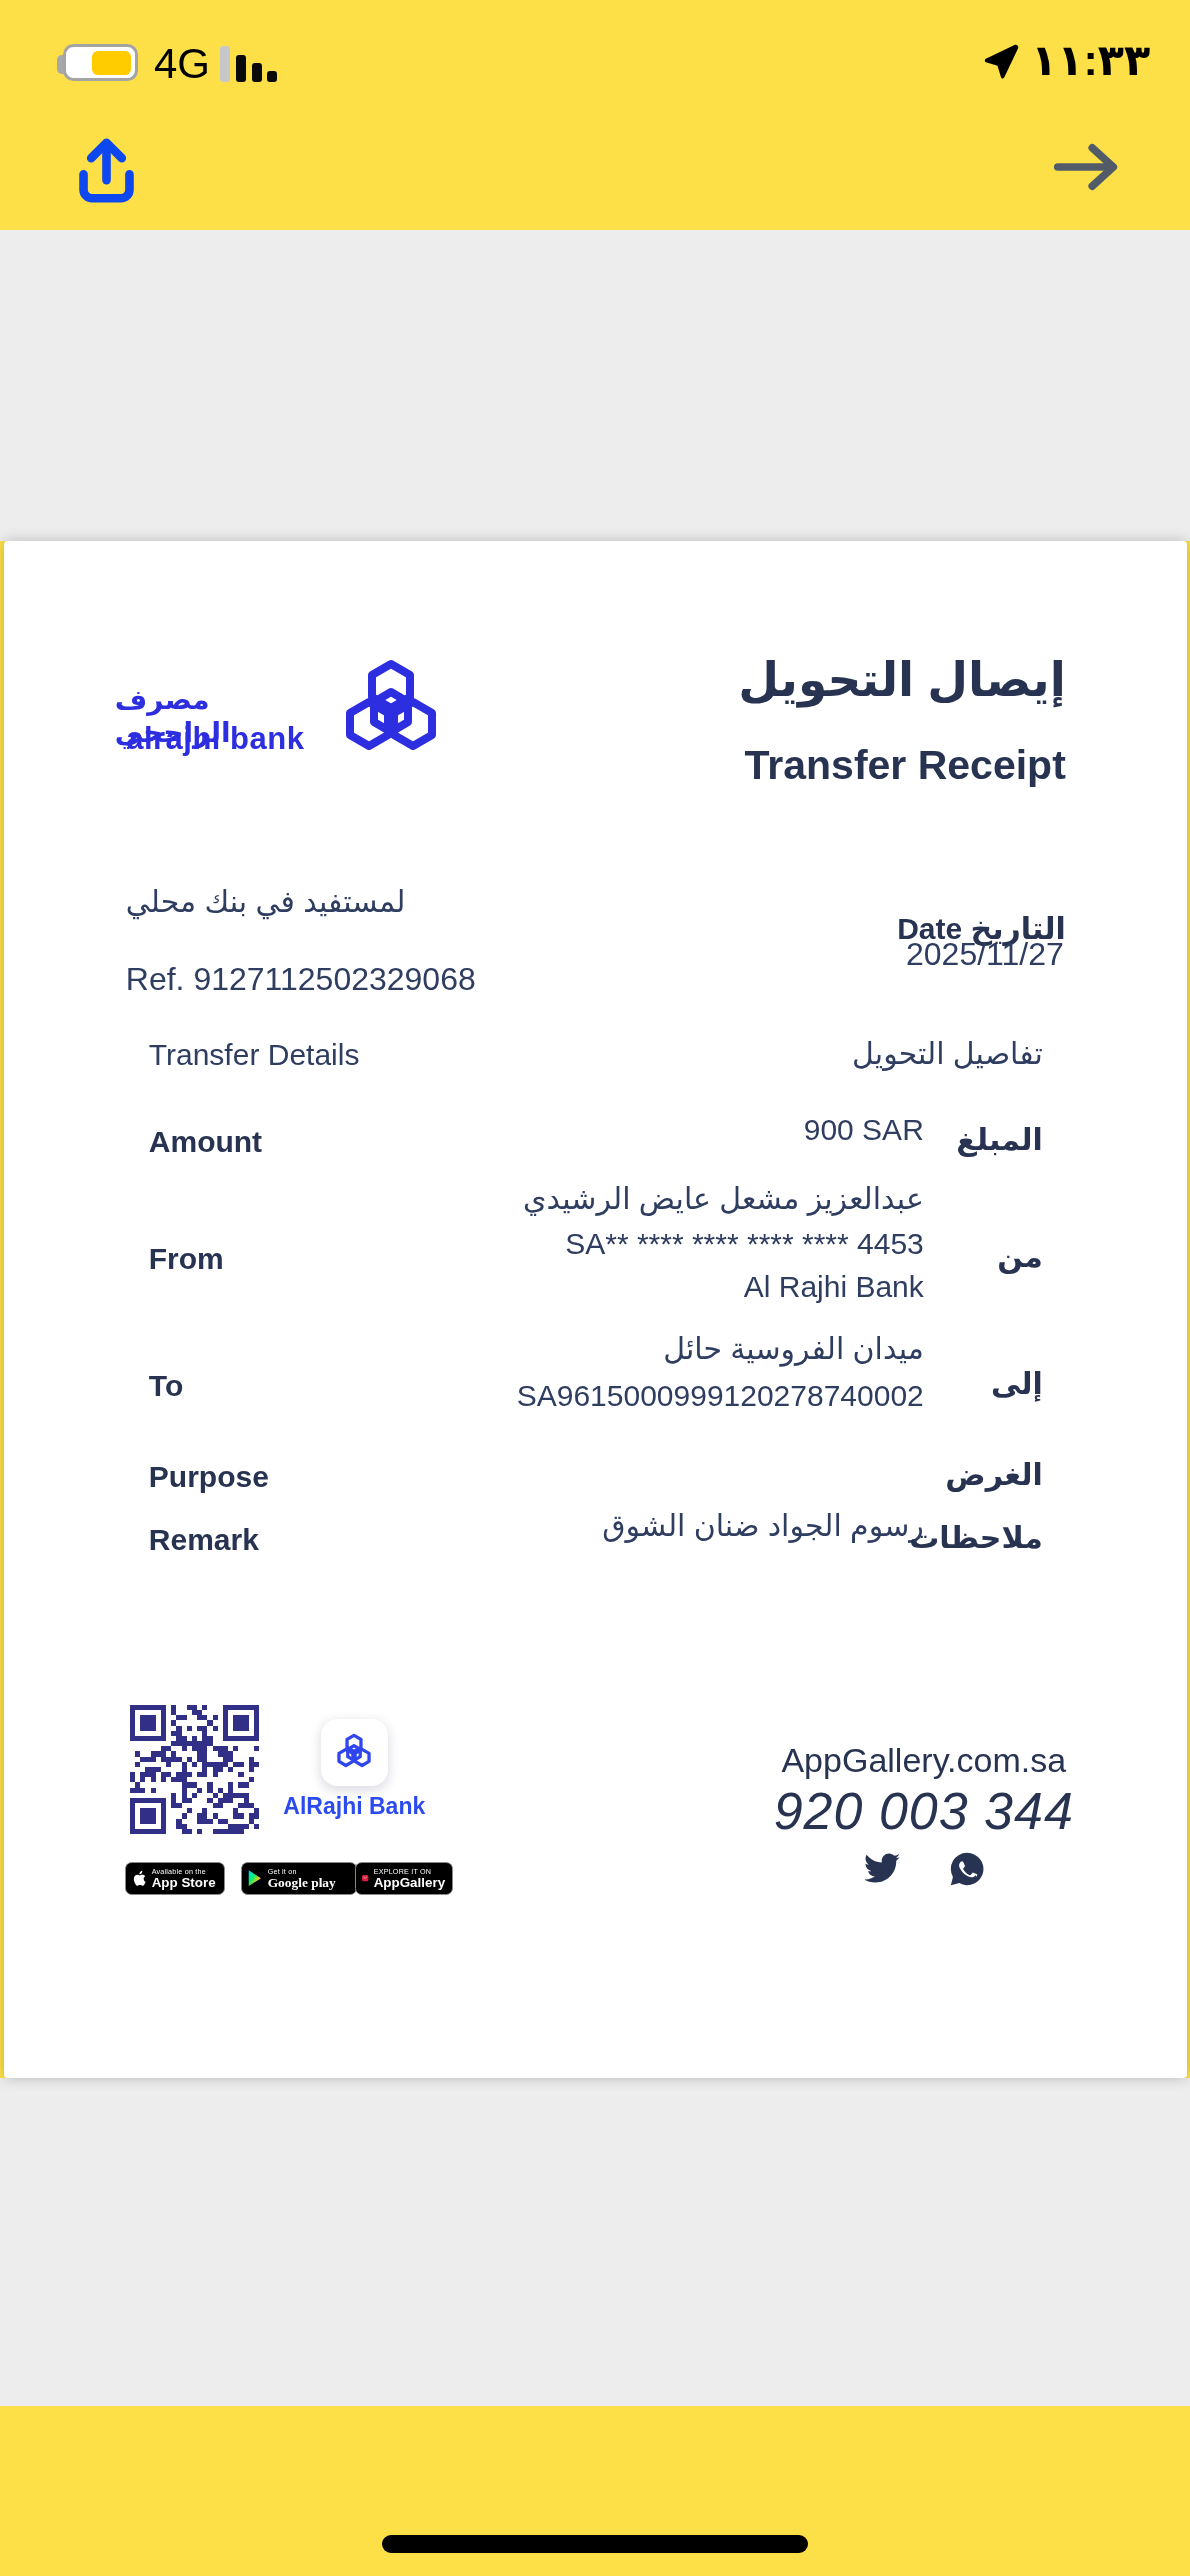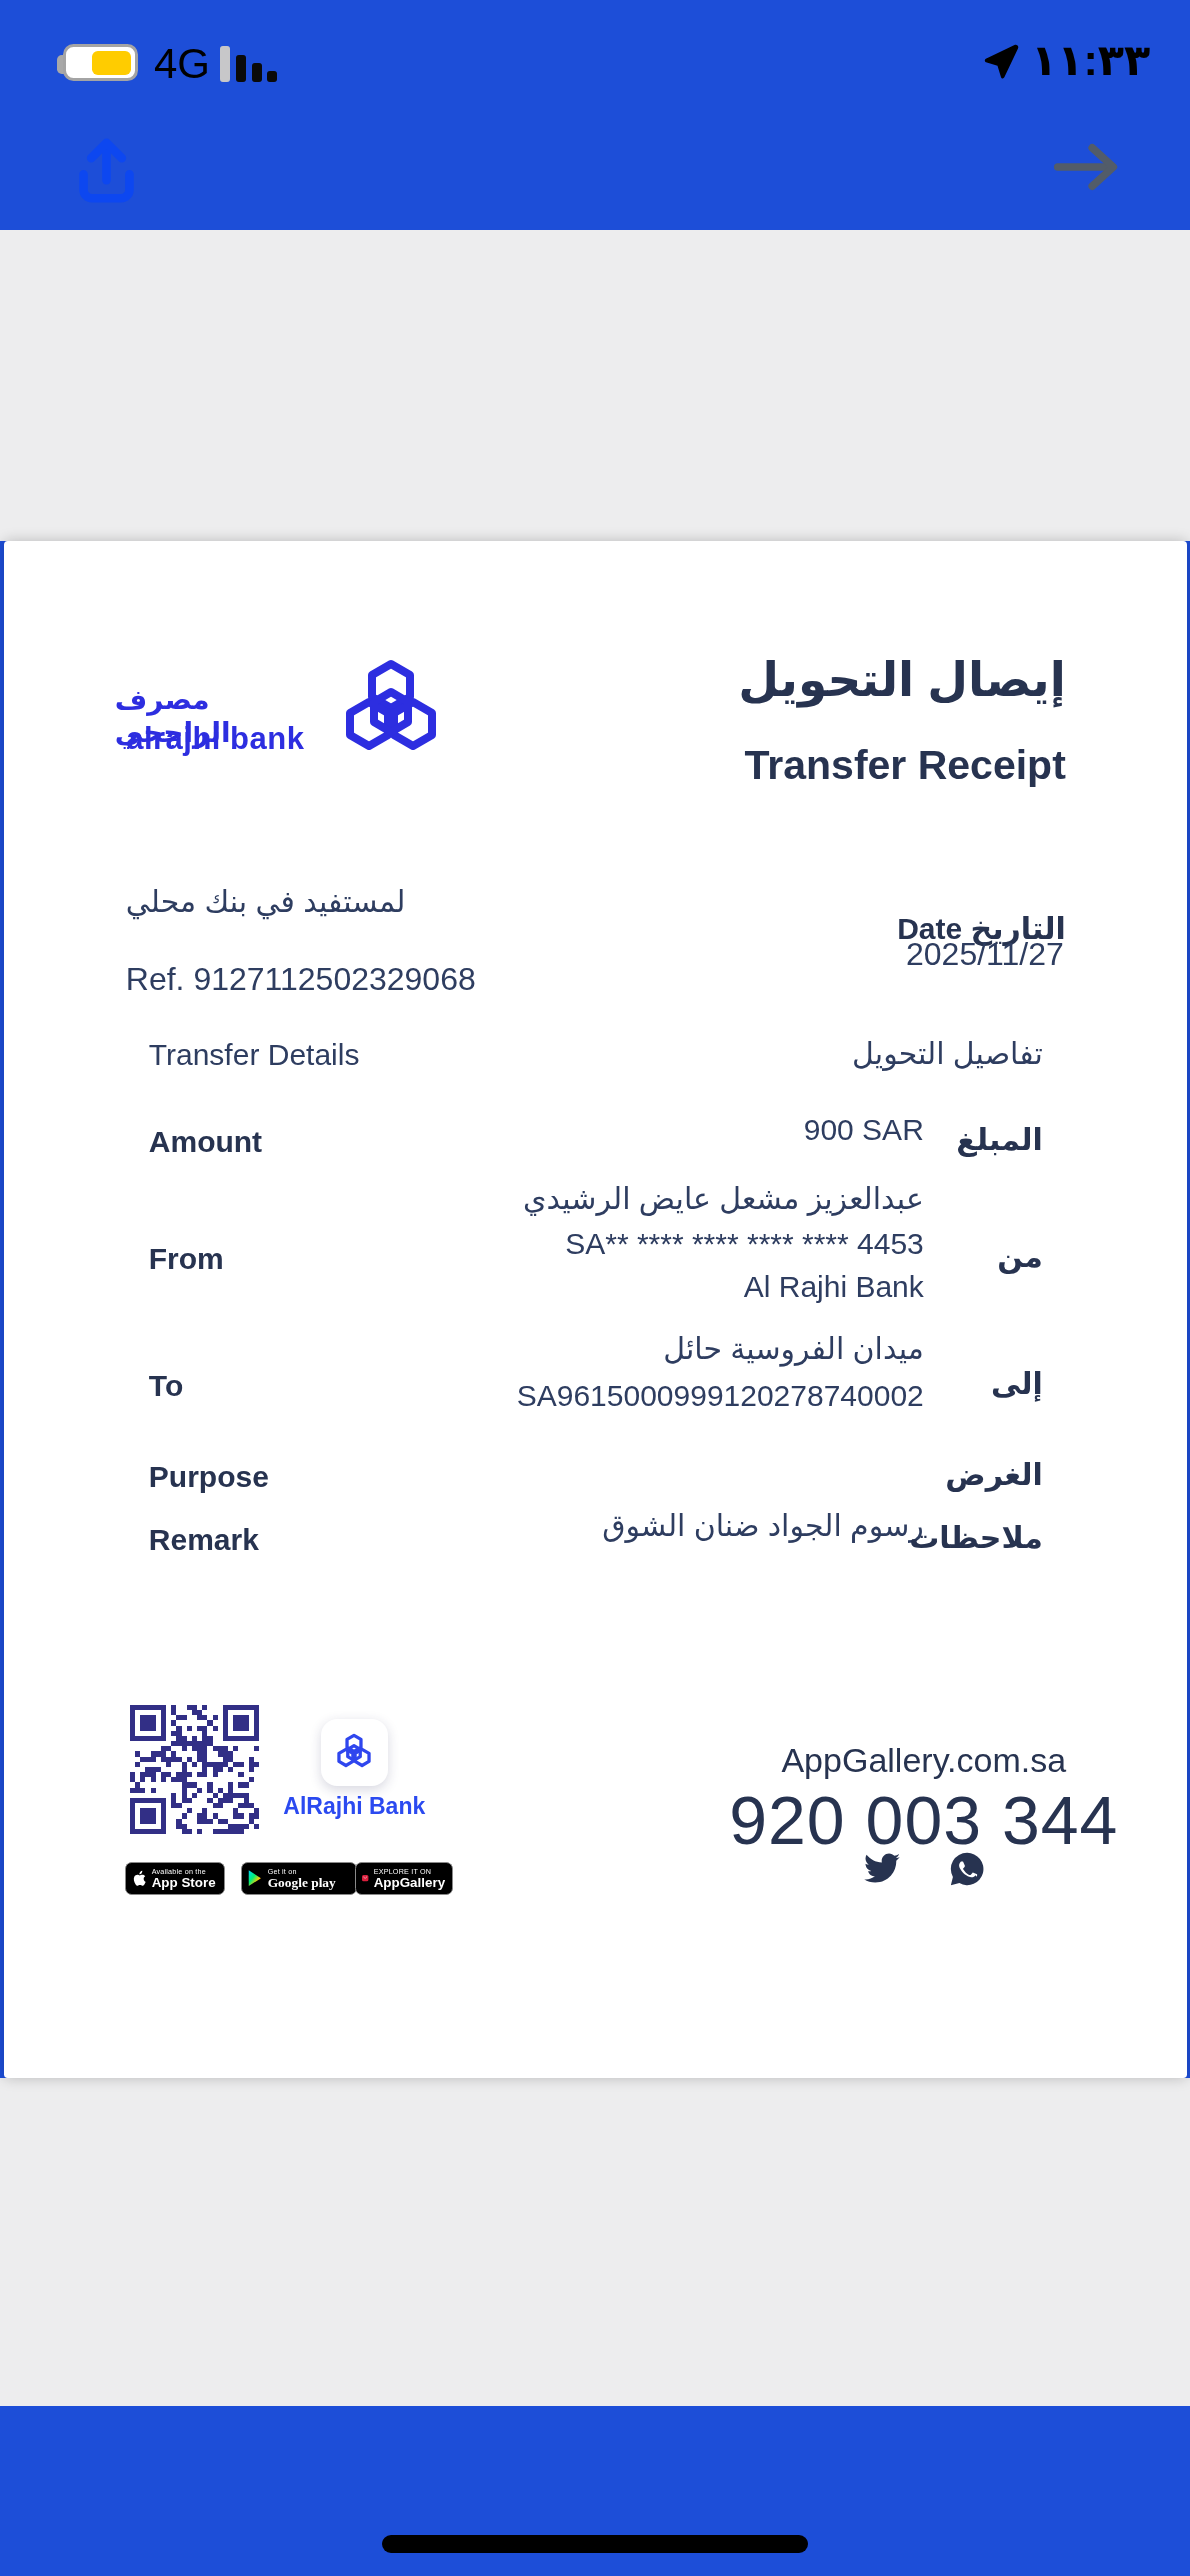--- a/index.html
+++ b/index.html
@@ -2,21 +2,21 @@
 <html><head>
 <meta charset="utf-8">
 <style>
   :root{
     --navy:#273350; --navy2:#2e3d60; --logo-blue:#2d2ee0; --app-blue:#2b4af0;
     --share-blue:#0d47f0; --arrow-gray:#525c69; --gray-bg:#ededee; --qr:#322f86;
     --battery-yellow:#ffcc00;
   }
   *{margin:0;padding:0;box-sizing:border-box;}
   body{background:#777;font-family:"Liberation Sans","DejaVu Sans",sans-serif;}
-  #screen{position:relative;width:1190px;height:2576px;background:#1d4ed8;overflow:hidden;margin:0 auto;}
+  #screen{position:relative;width:1190px;height:2576px;background:#fde047;overflow:hidden;margin:0 auto;}
   .abs{position:absolute;}
   
   .batt-nub{left:57px;top:55px;width:8.6px;height:19px;border-radius:4.8px 0 0 4.8px;background:#a8a8a8;}
   .batt-body{left:63px;top:44px;width:75px;height:37px;border:3.8px solid #a4a4a4;border-radius:10.5px;background:#fff;}
   .batt-fill{left:92px;top:51px;width:39px;height:24px;border-radius:5.8px;background:var(--battery-yellow);}
   .net{left:154px;top:40px;font-size:42px;color:#000;}
   .bar{bottom:0;border-radius:2.9px;width:9.6px;position:absolute;}
   .sig{left:220px;top:46px;width:61px;height:36px;}
   .time{left:1031px;top:35px;font-size:43px;font-weight:600;color:#000;letter-spacing:1px;}
   
@@ -40,21 +40,21 @@
   .app-icon{left:317px;top:1178px;width:67px;height:67px;background:#fff;border-radius:16.3px;
             box-shadow:0 3.8px 11.5px rgba(40,40,90,.18);display:flex;align-items:center;justify-content:center;}
   .app-label{left:269px;top:1252px;width:163px;text-align:center;font-size:23px;font-weight:700;color:var(--app-blue);}
   .badge{top:1321px;height:33px;background:#000;border:1px solid #8a8a8a;border-radius:6.7px;
          display:flex;align-items:center;padding:0 6.7px;gap:4.8px;color:#fff;cursor:pointer;}
   .badge .txt{display:flex;flex-direction:column;line-height:1;}
   .badge .small{font-size:7.2px;letter-spacing:0.2px;}
   .badge .big{font-size:13.4px;font-weight:700;margin-top:1px;white-space:nowrap;}
   .gp-big{font-family:"Liberation Serif","DejaVu Serif",serif;font-weight:400;}
   .web{left:671px;top:1200px;width:498px;text-align:center;font-size:34px;color:var(--navy);}
-  .phone{left:671px;top:1240px;width:498px;text-align:center;font-size:68px;color:var(--navy);letter-spacing:1px;}
+  .phone{left:671px;top:1240px;width:498px;text-align:center;font-size:52px;color:var(--navy);letter-spacing:1px;font-style:italic;}
   .social{left:671px;top:1309px;width:498px;display:flex;justify-content:center;gap:46px;}
   .home{left:382px;top:2535px;width:426px;height:18px;border-radius:9.6px;background:#000;cursor:grab;}
 </style>
 </head>
 <body>
 
 <div id="screen">
 
   <div class="abs batt-nub"></div>
   <div class="abs batt-body"></div>

